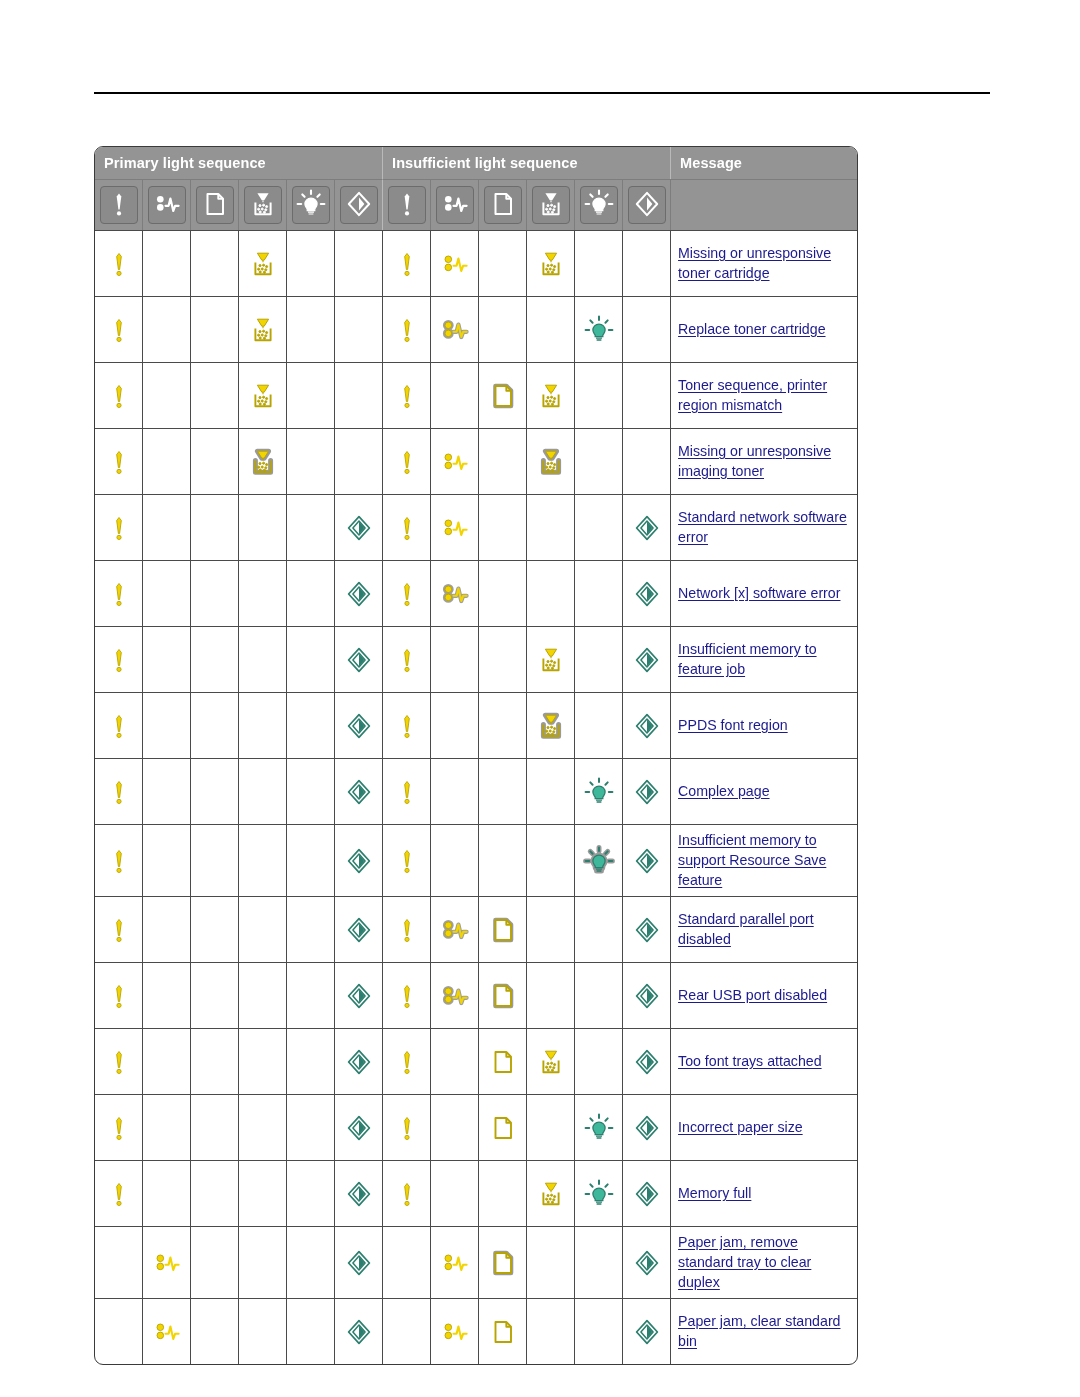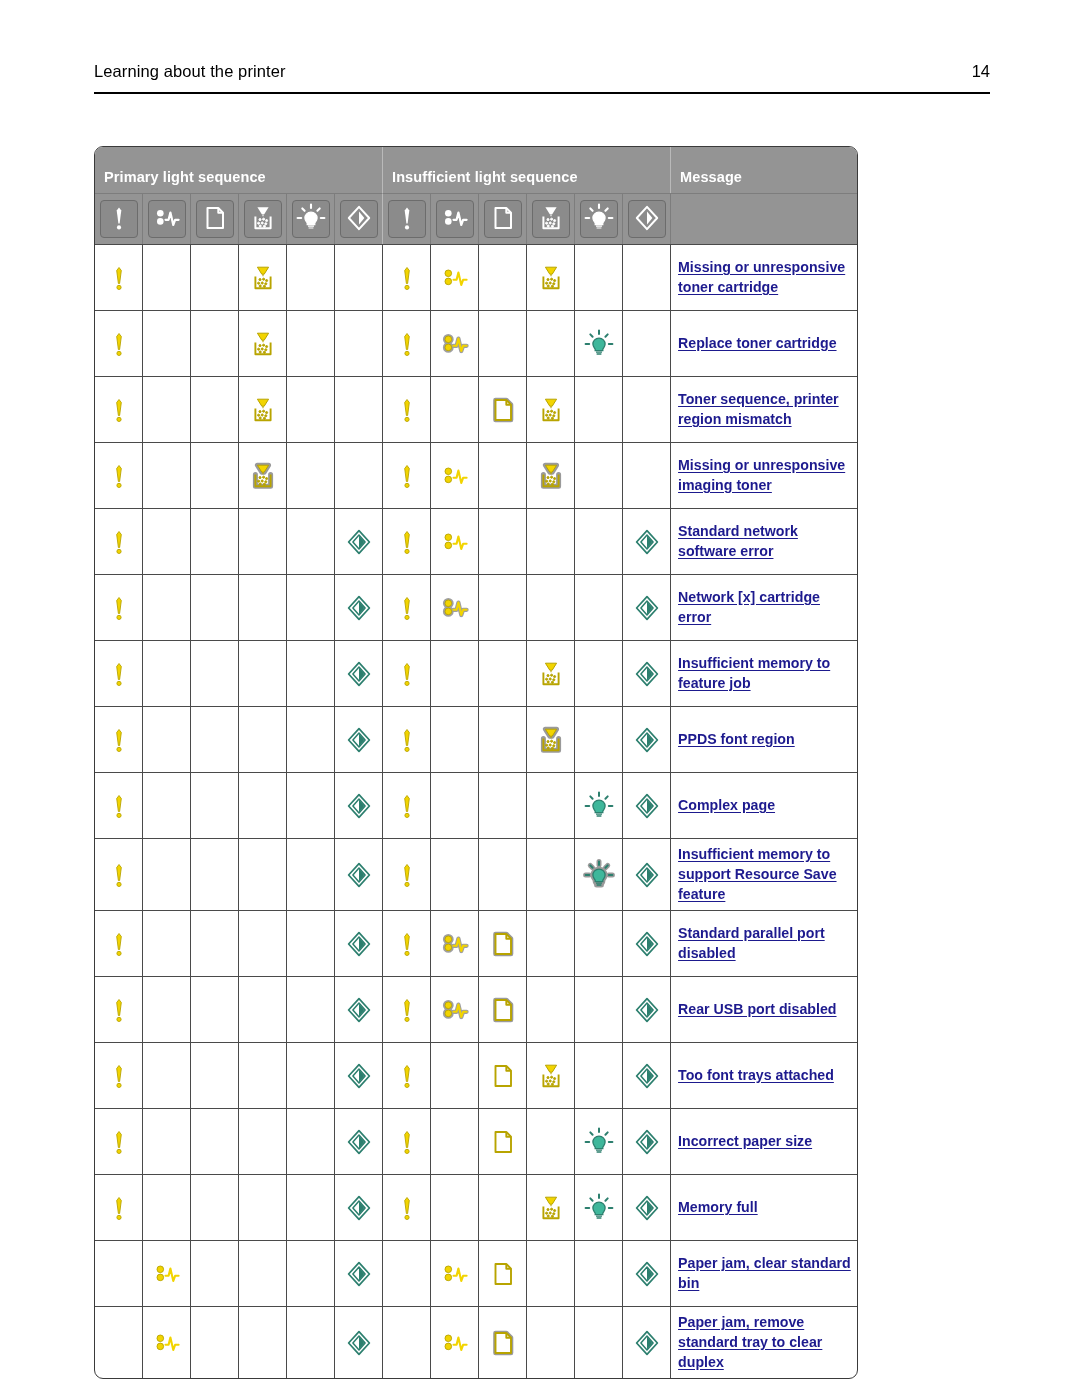--- a/index.html
+++ b/index.html
@@ -37,21 +37,21 @@
   }
   .tbl td,.tbl th{padding:0;margin:0;vertical-align:middle;}
 
   
   .hdr-band td{
     background:#949494;
     color:#ffffff;
     font-size:14.5px;
     font-weight:bold;
     height:32px;
-    padding:14px 0 0 9px;
+    padding:0 0 0 9px;
     border-right:1.5px solid #b9b9b9;
     letter-spacing:.1px;
   }
   .hdr-band td:last-child{border-right:none;}
 
   
   .legend-row td{
     background:#949494;
     height:50px;
     text-align:center;
@@ -71,21 +71,21 @@
   .drow td:last-child{border-right:none;}
   .drow td.msg{
     text-align:left;
     padding:5px 6px 6px 7px;
     vertical-align:middle;
   }
   .drow:first-of-type td{border-top:1.5px solid #2f2f2f;}
 
   .msg span{
     color:#1d1a8e;
-    font-weight:bold;
+    font-weight:normal;
     font-size:14.2px;
     line-height:20px;
     text-decoration:underline;
     text-underline-offset:1.5px;
   }
 
   
   col.c{width:48px;}
   col.m{width:186px;}
 
@@ -96,24 +96,20 @@
     position:relative;vertical-align:middle;
   }
   .ic{display:inline-block;position:relative;width:34px;height:34px;vertical-align:middle;}
   .ic svg{display:block;width:34px;height:34px;}
 </style>
 </head>
 <body>
 
 <div class="page">
 
-  <div class="runhead">
-    <div class="title">Learning about the printer</div>
-    <div class="pageno">14</div>
-  </div>
   <div class="runrule"></div>
 
   <div class="tbl-wrap">
     <table class="tbl">
       <colgroup id="cg">
           <col class="c">
           <col class="c">
           <col class="c">
           <col class="c">
           <col class="c">
@@ -631,21 +627,21 @@
                   <g fill="#ffffff" stroke="#2C7F6E" stroke-width="1.7" stroke-linejoin="round">
                     <path d="M17 5.6 L27.4 17 L17 28.4 L6.6 17 Z"></path>
                   </g>
                   <g fill="#ffffff" stroke="#2C7F6E" stroke-width="1.5" stroke-linejoin="round">
                     <path d="M17 10.0 L23.1 17 L17 24.0 L10.9 17 Z"></path>
                   </g>
                   <g fill="#2C7F6E">
                     <path d="M17 10.6 L22.4 17 L17 23.4 Z"></path>
                   </g>
                 </svg></span></td>
-            <td class="msg"><span>Network [x] cartridge error</span></td>
+            <td class="msg"><span>Network [x] software error</span></td>
           </tr>
           <tr class="drow">
             <td><span class="ic"><svg viewBox="0 0 34 34" xmlns="http://www.w3.org/2000/svg">
                   <g fill="#F2D400" stroke="#B8A400" stroke-width="0.9">
                     <path d="M17 6.5 L19.3 9.5 L17.6 22.5 L16.4 22.5 L14.7 9.5 Z"></path>
                     <circle cx="17" cy="26.4" r="2.1"></circle>
                   </g>
                 </svg></span></td>
             <td></td>
             <td></td>
@@ -1241,39 +1237,43 @@
             <td><span class="ic"><svg viewBox="0 0 34 34" xmlns="http://www.w3.org/2000/svg">
                   <g fill="#F2D400" stroke="#B8A400" stroke-width="0.9">
                     <circle cx="10.3" cy="12.3" r="3.3"></circle>
                     <circle cx="10.3" cy="20.4" r="3.3"></circle>
                   </g>
                   <g stroke="#F2D400" stroke-width="2.1" fill="none" stroke-linejoin="round" stroke-linecap="round">
                     <path d="M15.5 18.8 L18.6 18.8 L20.4 11.6 L23.3 24.0 L25.1 18.8 L28.6 18.8" fill="none" stroke-linejoin="round" stroke-linecap="round"></path>
                   </g>
                 </svg></span></td>
             <td><span class="ic"><svg viewBox="0 0 34 34" xmlns="http://www.w3.org/2000/svg">
+                  <g fill="none" stroke="#9a9a9a" stroke-width="4.6" stroke-linejoin="round">
+                    <path d="M9.5 7 L20.3 7 L25 11.7 L25 27 L9.5 27 Z"></path>
+                    <path d="M20.3 7 L20.3 11.7 L25 11.7" fill="none"></path>
+                  </g>
                   <g fill="#ffffff" stroke="#B8A400" stroke-width="1.9" stroke-linejoin="round">
                     <path d="M9.5 7 L20.3 7 L25 11.7 L25 27 L9.5 27 Z"></path>
                     <path d="M20.3 7 L20.3 11.7 L25 11.7" fill="none"></path>
                   </g>
                 </svg></span></td>
             <td></td>
             <td></td>
             <td><span class="ic"><svg viewBox="0 0 34 34" xmlns="http://www.w3.org/2000/svg">
                   <g fill="#ffffff" stroke="#2C7F6E" stroke-width="1.7" stroke-linejoin="round">
                     <path d="M17 5.6 L27.4 17 L17 28.4 L6.6 17 Z"></path>
                   </g>
                   <g fill="#ffffff" stroke="#2C7F6E" stroke-width="1.5" stroke-linejoin="round">
                     <path d="M17 10.0 L23.1 17 L17 24.0 L10.9 17 Z"></path>
                   </g>
                   <g fill="#2C7F6E">
                     <path d="M17 10.6 L22.4 17 L17 23.4 Z"></path>
                   </g>
                 </svg></span></td>
-            <td class="msg"><span>Paper jam, clear standard bin</span></td>
+            <td class="msg"><span>Paper jam, remove standard tray to clear duplex</span></td>
           </tr>
           <tr class="drow">
             <td></td>
             <td><span class="ic"><svg viewBox="0 0 34 34" xmlns="http://www.w3.org/2000/svg">
                   <g fill="#F2D400" stroke="#B8A400" stroke-width="0.9">
                     <circle cx="10.3" cy="12.3" r="3.3"></circle>
                     <circle cx="10.3" cy="20.4" r="3.3"></circle>
                   </g>
                   <g stroke="#F2D400" stroke-width="2.1" fill="none" stroke-linejoin="round" stroke-linecap="round">
                     <path d="M15.5 18.8 L18.6 18.8 L20.4 11.6 L23.3 24.0 L25.1 18.8 L28.6 18.8" fill="none" stroke-linejoin="round" stroke-linecap="round"></path>
@@ -1297,41 +1297,37 @@
             <td><span class="ic"><svg viewBox="0 0 34 34" xmlns="http://www.w3.org/2000/svg">
                   <g fill="#F2D400" stroke="#B8A400" stroke-width="0.9">
                     <circle cx="10.3" cy="12.3" r="3.3"></circle>
                     <circle cx="10.3" cy="20.4" r="3.3"></circle>
                   </g>
                   <g stroke="#F2D400" stroke-width="2.1" fill="none" stroke-linejoin="round" stroke-linecap="round">
                     <path d="M15.5 18.8 L18.6 18.8 L20.4 11.6 L23.3 24.0 L25.1 18.8 L28.6 18.8" fill="none" stroke-linejoin="round" stroke-linecap="round"></path>
                   </g>
                 </svg></span></td>
             <td><span class="ic"><svg viewBox="0 0 34 34" xmlns="http://www.w3.org/2000/svg">
-                  <g fill="none" stroke="#9a9a9a" stroke-width="4.6" stroke-linejoin="round">
-                    <path d="M9.5 7 L20.3 7 L25 11.7 L25 27 L9.5 27 Z"></path>
-                    <path d="M20.3 7 L20.3 11.7 L25 11.7" fill="none"></path>
-                  </g>
                   <g fill="#ffffff" stroke="#B8A400" stroke-width="1.9" stroke-linejoin="round">
                     <path d="M9.5 7 L20.3 7 L25 11.7 L25 27 L9.5 27 Z"></path>
                     <path d="M20.3 7 L20.3 11.7 L25 11.7" fill="none"></path>
                   </g>
                 </svg></span></td>
             <td></td>
             <td></td>
             <td><span class="ic"><svg viewBox="0 0 34 34" xmlns="http://www.w3.org/2000/svg">
                   <g fill="#ffffff" stroke="#2C7F6E" stroke-width="1.7" stroke-linejoin="round">
                     <path d="M17 5.6 L27.4 17 L17 28.4 L6.6 17 Z"></path>
                   </g>
                   <g fill="#ffffff" stroke="#2C7F6E" stroke-width="1.5" stroke-linejoin="round">
                     <path d="M17 10.0 L23.1 17 L17 24.0 L10.9 17 Z"></path>
                   </g>
                   <g fill="#2C7F6E">
                     <path d="M17 10.6 L22.4 17 L17 23.4 Z"></path>
                   </g>
                 </svg></span></td>
-            <td class="msg"><span>Paper jam, remove standard tray to clear duplex</span></td>
+            <td class="msg"><span>Paper jam, clear standard bin</span></td>
           </tr>
         </tbody>
     </table>
   </div>
 
 </div>
 
 </body></html>

